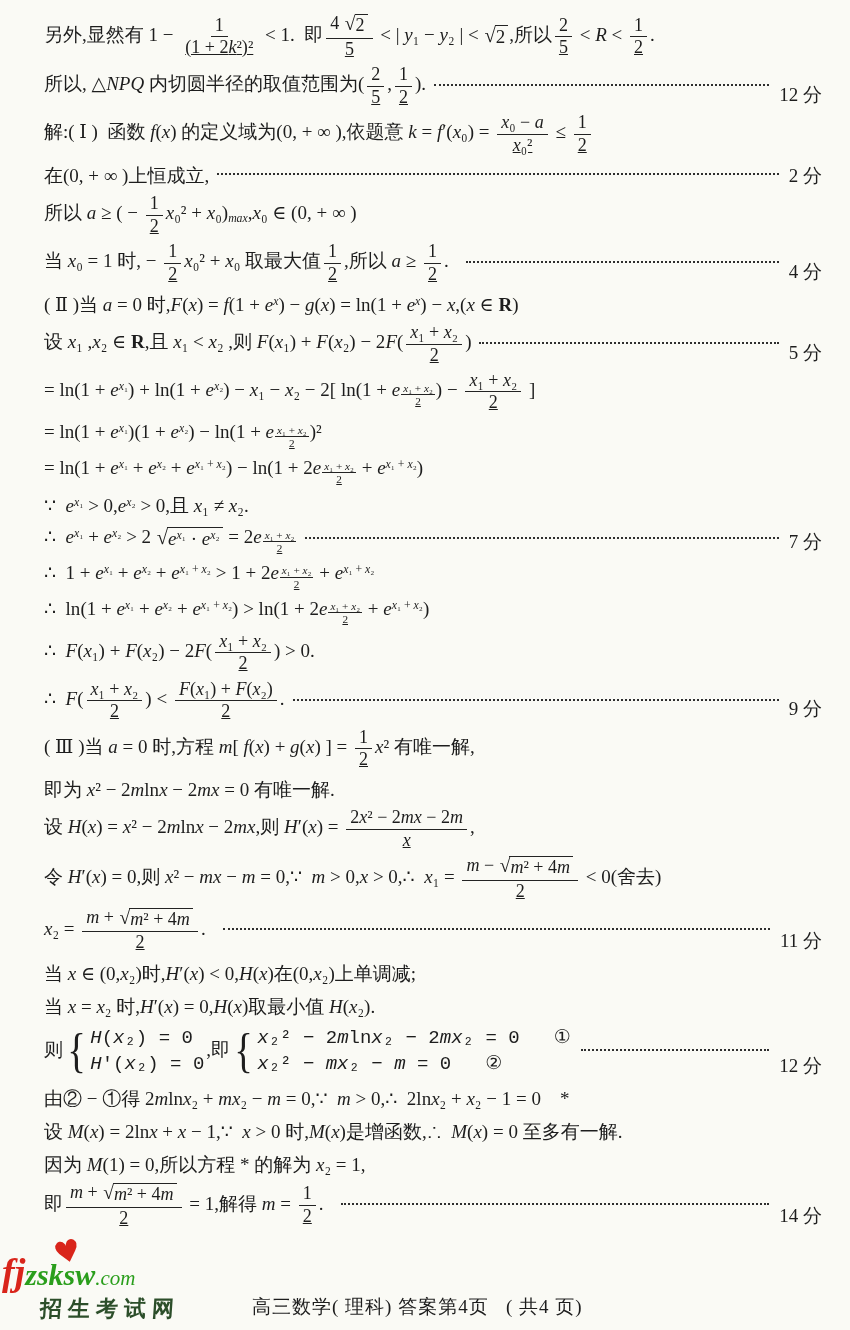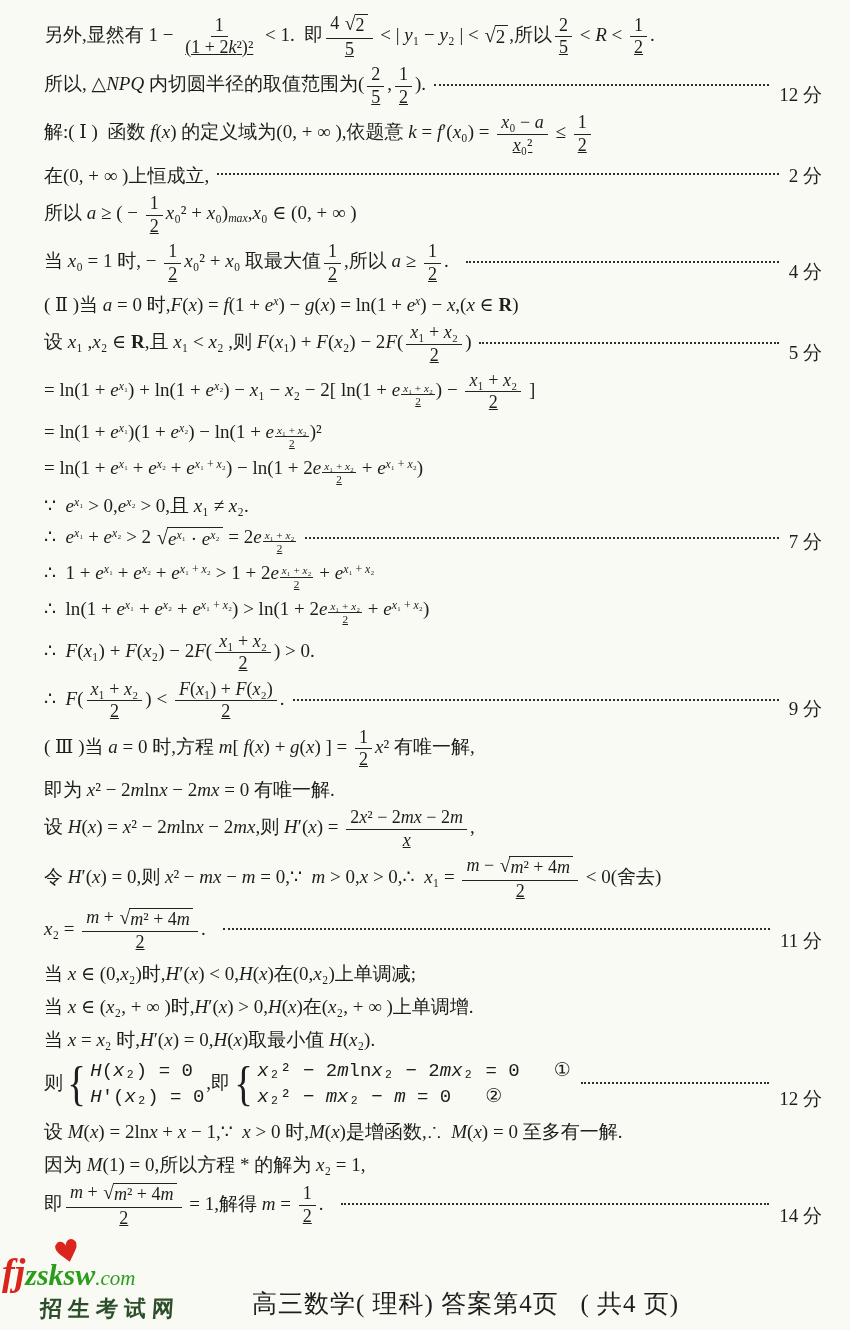--- a/index.html
+++ b/index.html
@@ -49,21 +49,21 @@
   .cases-row{line-height:1.4;white-space:pre;}
   
   .leader{
     flex:1 1 auto;min-width:30px;height:2px;
     border-bottom:2.4px dotted #2e2e2e;
     margin:0 10px 0 8px;align-self:center;transform:translateY(-2px);
   }
   
   .footer{
     position:absolute;bottom:10px;left:252px;
-    font-size:25px;letter-spacing:1px;color:#1d1d1d;white-space:pre;
+    font-size:19px;letter-spacing:1px;color:#1d1d1d;white-space:pre;
   }
   
   .watermark{position:absolute;left:2px;bottom:6px;width:250px;}
   .wm-heart{
     position:absolute;left:52px;top:-16px;
     color:var(--wm-red,#d9251b);font-size:30px;transform:rotate(-14deg);
     font-family:"DejaVu Sans",sans-serif;line-height:1;
   }
   .wm-logo{font-style:italic;font-weight:bold;line-height:1;white-space:nowrap;}
   .wm-fj{color:var(--wm-red,#d9251b);font-size:38px;margin-top:20px;}
@@ -156,29 +156,29 @@
     </div>
     <div class="mline">
       <span class="lineflow"><span class="it">x</span>₂ = <span class="frac"><span class="num"><span class="it">m</span> + <span class="sqrt"><span class="sqrt-sym">√</span><span class="sqrt-body"><span class="it">m</span>² + 4<span class="it">m</span></span></span></span><span class="den">2</span></span>.  </span>
       <span class="leader"></span>
       <span class="score-flow">11 分</span>
     </div>
     <div class="mline">
       <span class="lineflow">当 <span class="it">x</span> ∈ (0,<span class="it">x</span>₂)时,<span class="it">H</span>′(<span class="it">x</span>) &lt; 0,<span class="it">H</span>(<span class="it">x</span>)在(0,<span class="it">x</span>₂)上单调减;</span>
     </div>
     <div class="mline">
-      <span class="lineflow">当 <span class="it">x</span> ∈ (<span class="it">x</span>₂, + ∞ )时,<span class="it">H</span>′(<span class="it">x</span>) &gt; 0,<span class="it">H</span>(<span class="it">x</span>)在(<span class="it">x</span>₂, + ∞ )上单调增.</span>
-    </div>
-    <div class="mline">
       <span class="lineflow">当 <span class="it">x</span> = <span class="it">x</span>₂ 时,<span class="it">H</span>′(<span class="it">x</span>) = 0,<span class="it">H</span>(<span class="it">x</span>)取最小值 <span class="it">H</span>(<span class="it">x</span>₂).</span>
     </div>
     <div class="mline">
       <span class="lineflow">则<span class="cases"><span class="cases-brace">{</span><span class="cases-rows"><span class="cases-row"><span class="it">H</span>(<span class="it">x</span>₂) = 0</span><span class="cases-row"><span class="it">H</span>′(<span class="it">x</span>₂) = 0</span></span></span>,即<span class="cases"><span class="cases-brace">{</span><span class="cases-rows"><span class="cases-row"><span class="it">x</span>₂² − 2<span class="it">m</span><span class="rm">ln</span><span class="it">x</span>₂ − 2<span class="it">mx</span>₂ = 0   ①</span><span class="cases-row"><span class="it">x</span>₂² − <span class="it">mx</span>₂ − <span class="it">m</span> = 0   ②</span></span></span></span>
       <span class="leader"></span>
       <span class="score-flow">12 分</span>
+    </div>
+    <div class="mline">
+      <span class="lineflow">由② − ①得 2<span class="it">m</span><span class="rm">ln</span><span class="it">x</span>₂ + <span class="it">mx</span>₂ − <span class="it">m</span> = 0,∵  <span class="it">m</span> &gt; 0,∴  2<span class="rm">ln</span><span class="it">x</span>₂ + <span class="it">x</span>₂ − 1 = 0    *</span>
     </div>
     <div class="mline">
       <span class="lineflow">设 <span class="it">M</span>(<span class="it">x</span>) = 2<span class="rm">ln</span><span class="it">x</span> + <span class="it">x</span> − 1,∵  <span class="it">x</span> &gt; 0 时,<span class="it">M</span>(<span class="it">x</span>)是增函数,∴  <span class="it">M</span>(<span class="it">x</span>) = 0 至多有一解.</span>
     </div>
     <div class="mline">
       <span class="lineflow">因为 <span class="it">M</span>(1) = 0,所以方程 * 的解为 <span class="it">x</span>₂ = 1,</span>
     </div>
     <div class="mline">
       <span class="lineflow">即<span class="frac"><span class="num"><span class="it">m</span> + <span class="sqrt"><span class="sqrt-sym">√</span><span class="sqrt-body"><span class="it">m</span>² + 4<span class="it">m</span></span></span></span><span class="den">2</span></span> = 1,解得 <span class="it">m</span> = <span class="frac"><span class="num">1</span><span class="den">2</span></span>.  </span>
       <span class="leader"></span>

